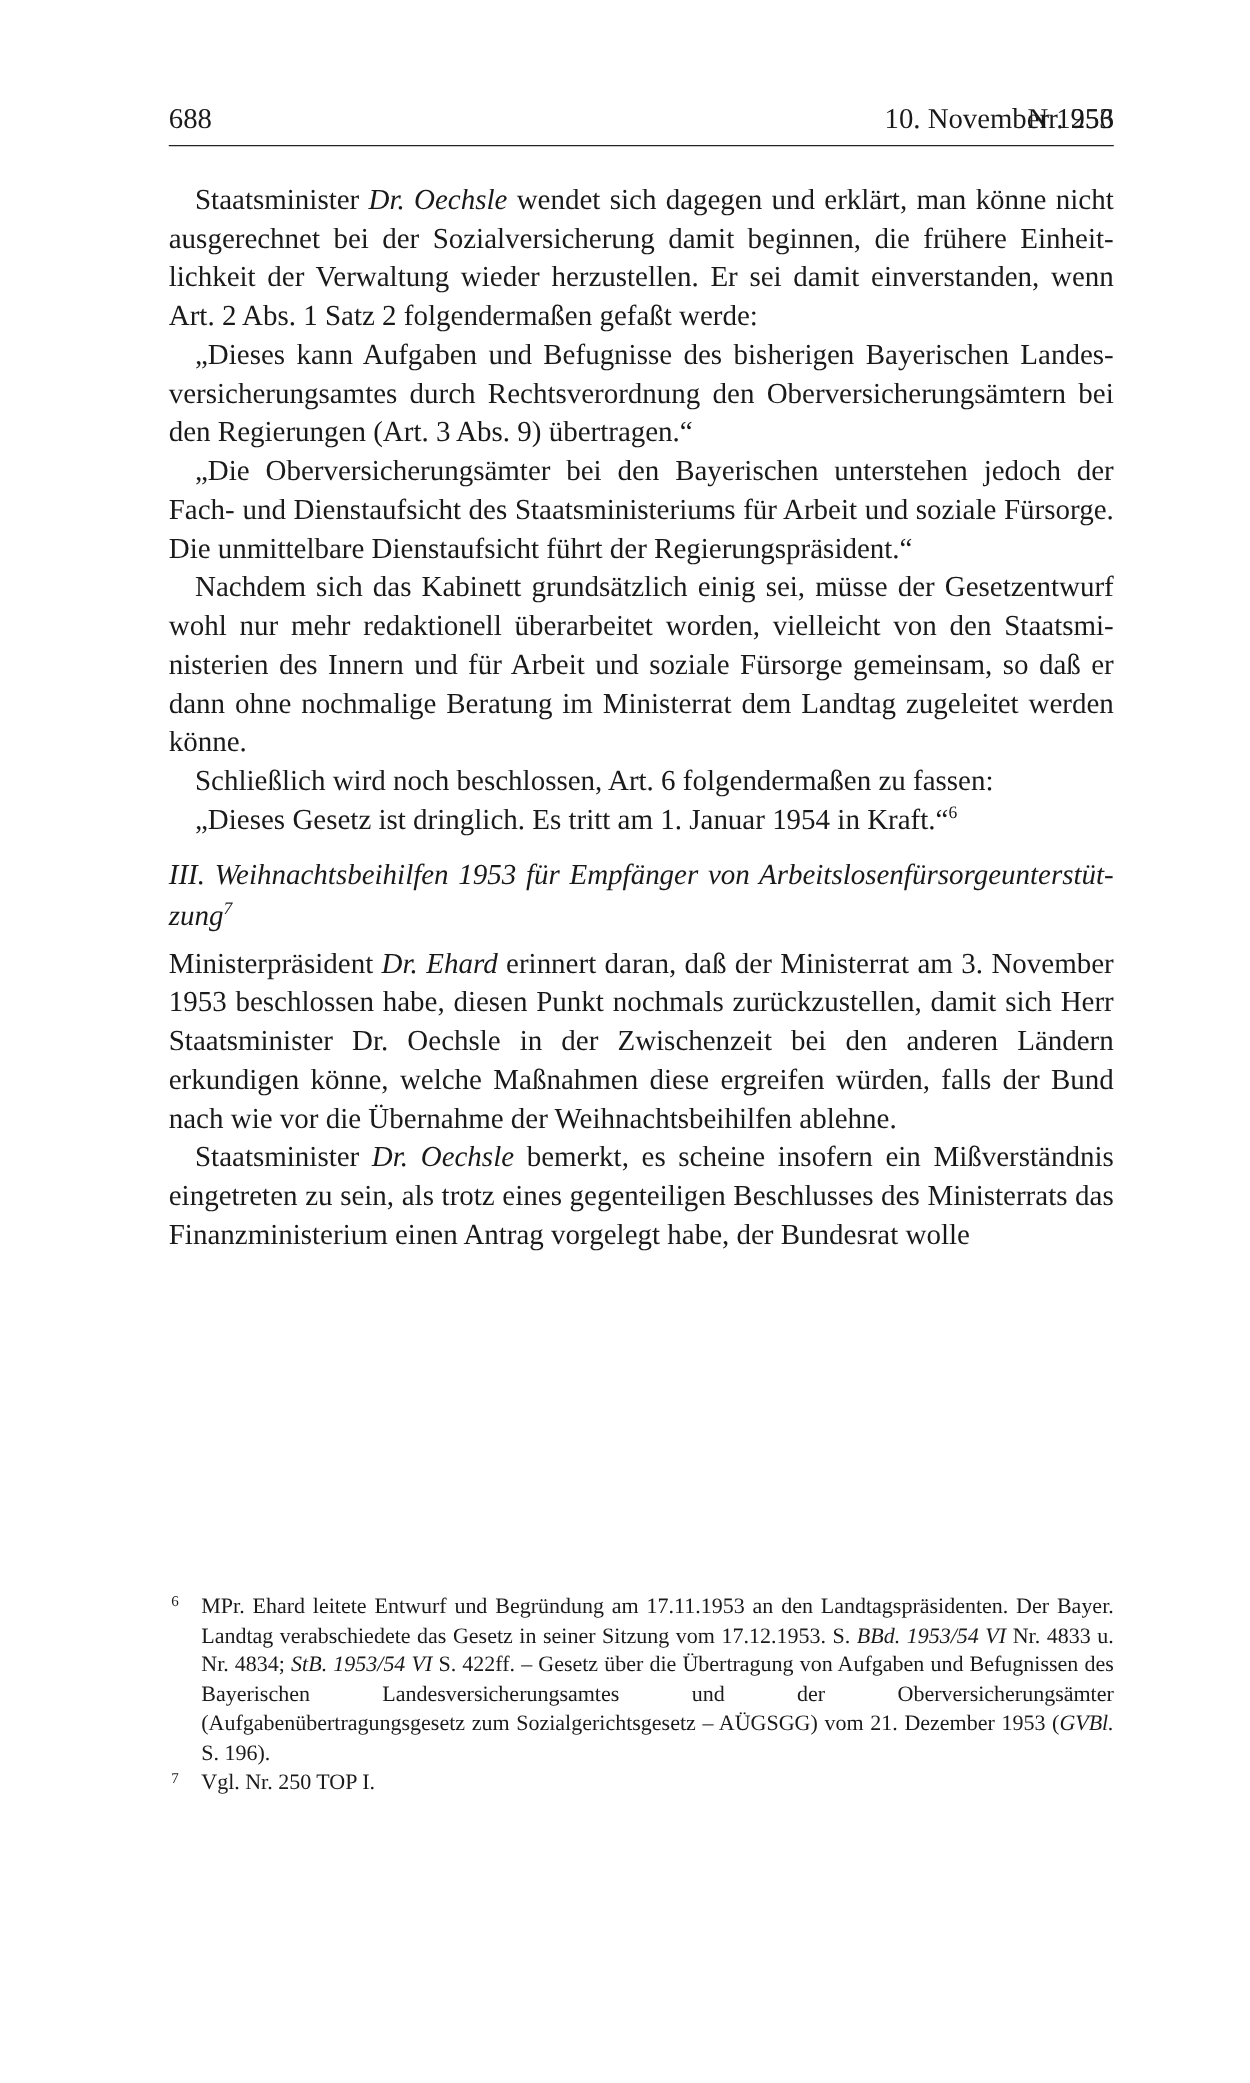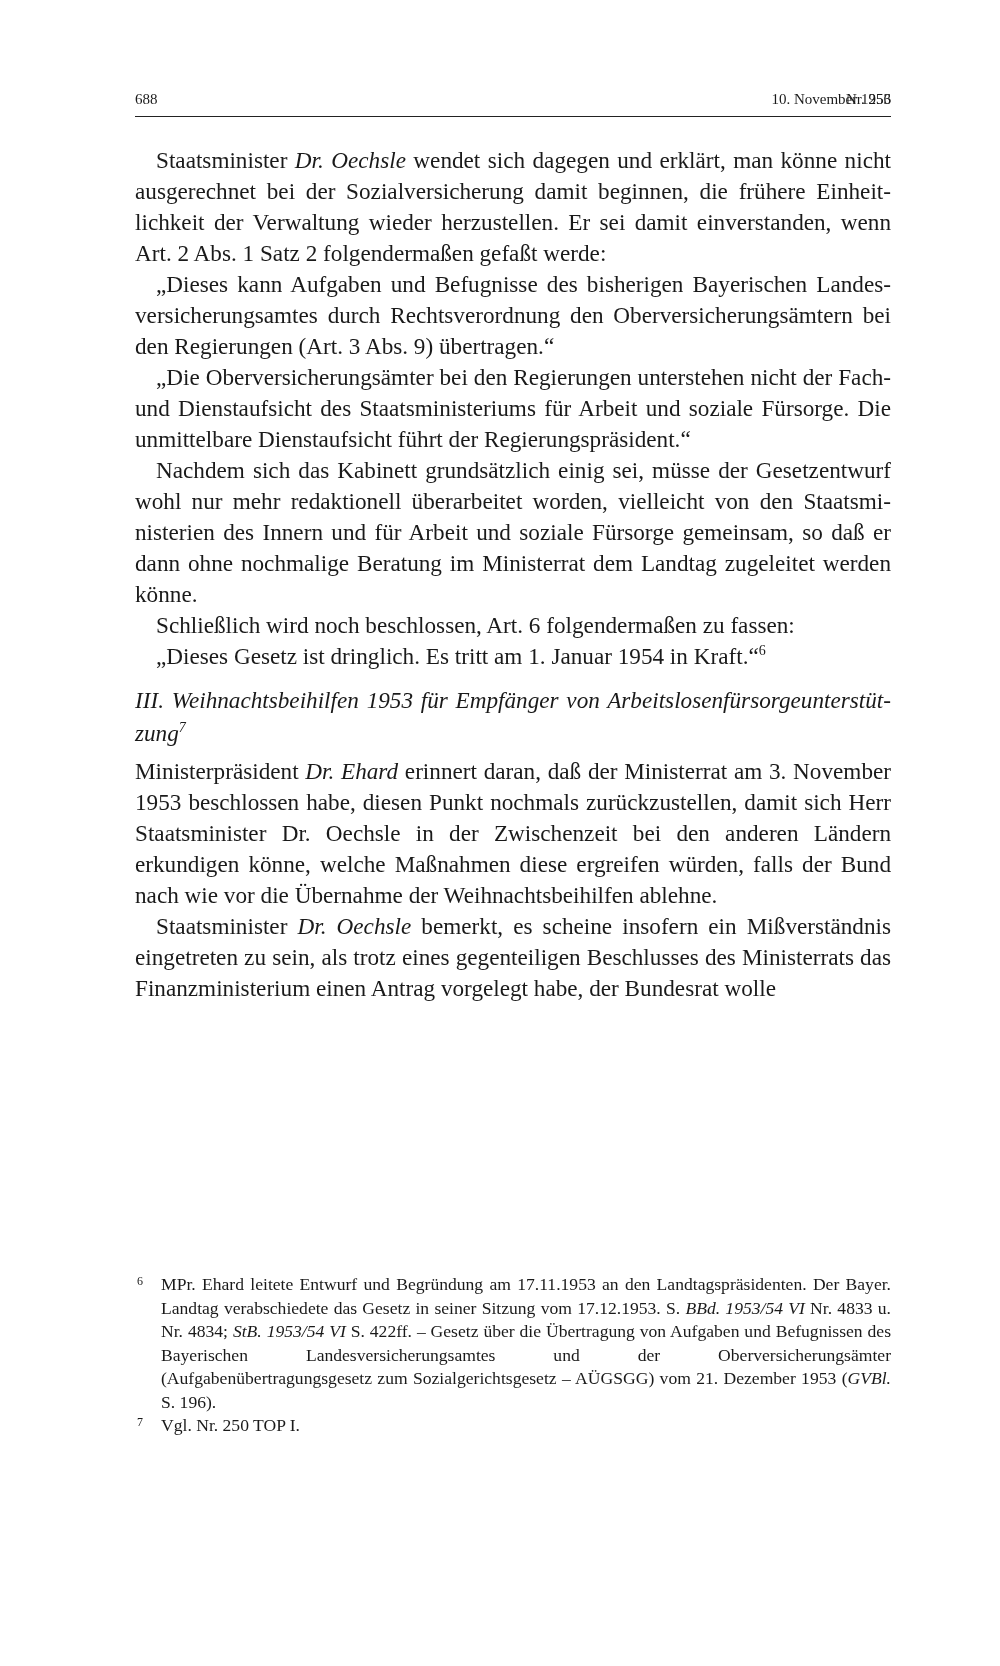--- a/index.html
+++ b/index.html
@@ -1,19 +1,19 @@
 <!DOCTYPE html>
 <html><head>
   <meta charset="utf-8">
   <style>
     html, body { margin: 0; padding: 0; background: #ffffff; }
     body { width: 1000px; height: 1666px; position: relative; overflow: hidden; color: #1a1a1a;
       font-family: "Liberation Serif", "DejaVu Serif", serif; }
     .page { position: absolute; left: 135px; top: 72px; width: 756px; }
-    .running-head { position: relative; height: 44px; border-bottom: 1.5px solid #222; font-size: 15px; }
+    .running-head { position: relative; height: 44px; border-bottom: 1.5px solid #222; font-size: 23px; }
     .running-head span { position: absolute; bottom: 8px; }
     .rh-left { left: 0; }
     .rh-center { left: 0; right: 0; text-align: right; }
     .rh-right { right: 0; }
     .body { margin-top: 28px; font-size: 23.2px; line-height: 31px; text-align: justify; hyphens: manual; }
     .body p { margin: 0; }
     .indent { text-indent: 21px; }
     .quote { text-indent: 21px; }
     .noindent { text-indent: 0; }
     em { }
@@ -33,21 +33,21 @@
     <span class="rh-right">Nr. 256</span>
   </div>
 
   <div class="body">
 
     <p class="indent"><span>Staatsminister </span><em>Dr. Oechsle</em><span> wendet sich dagegen und erklärt, man könne nicht ausgerechnet bei der Sozialversicherung damit beginnen, die frühere Einheit­lichkeit der Verwaltung wieder herzustellen. Er sei damit einverstanden, wenn Art. 2 Abs. 1 Satz 2 folgendermaßen gefaßt werde:</span></p>
 
     <p class="quote">„Dieses kann Aufgaben und Befugnisse des bisherigen Bayerischen Landes­versicherungsamtes durch Rechtsverordnung den Oberversicherungsämtern bei den Regierungen (Art. 3 Abs. 9) übertragen.“</p>
 
 
-    <p class="quote">„Die Oberversicherungsämter bei den Regierungen unterstehen nicht der Fach- und Dienstaufsicht des Staatsministeriums für Arbeit und soziale Fürsorge. Die unmittelbare Dienstaufsicht führt der Regierungspräsident.“</p>
+    <p class="quote">„Die Oberversicherungsämter bei den Bayerischen unterstehen jedoch der Fach- und Dienstaufsicht des Staatsministeriums für Arbeit und soziale Fürsorge. Die unmittelbare Dienstaufsicht führt der Regierungspräsident.“</p>
 
 
     <p class="indent">Nachdem sich das Kabinett grundsätzlich einig sei, müsse der Gesetzentwurf wohl nur mehr redaktionell überarbeitet worden, vielleicht von den Staatsmi­nisterien des Innern und für Arbeit und soziale Fürsorge gemeinsam, so daß er dann ohne nochmalige Beratung im Ministerrat dem Landtag zugeleitet werden könne.</p>
 
     <p class="indent">Schließlich wird noch beschlossen, Art. 6 folgendermaßen zu fassen:</p>
 
     <p class="quote"><span>„Dieses Gesetz ist dringlich. Es tritt am 1. Januar 1954 in Kraft.“</span><sup>6</sup></p>
 
     <p class="section-heading"><span>III.  Weihnachtsbeihilfen 1953 für Empfänger von Arbeitslosenfürsorgeunterstüt­zung</span><sup>7</sup></p>
 

